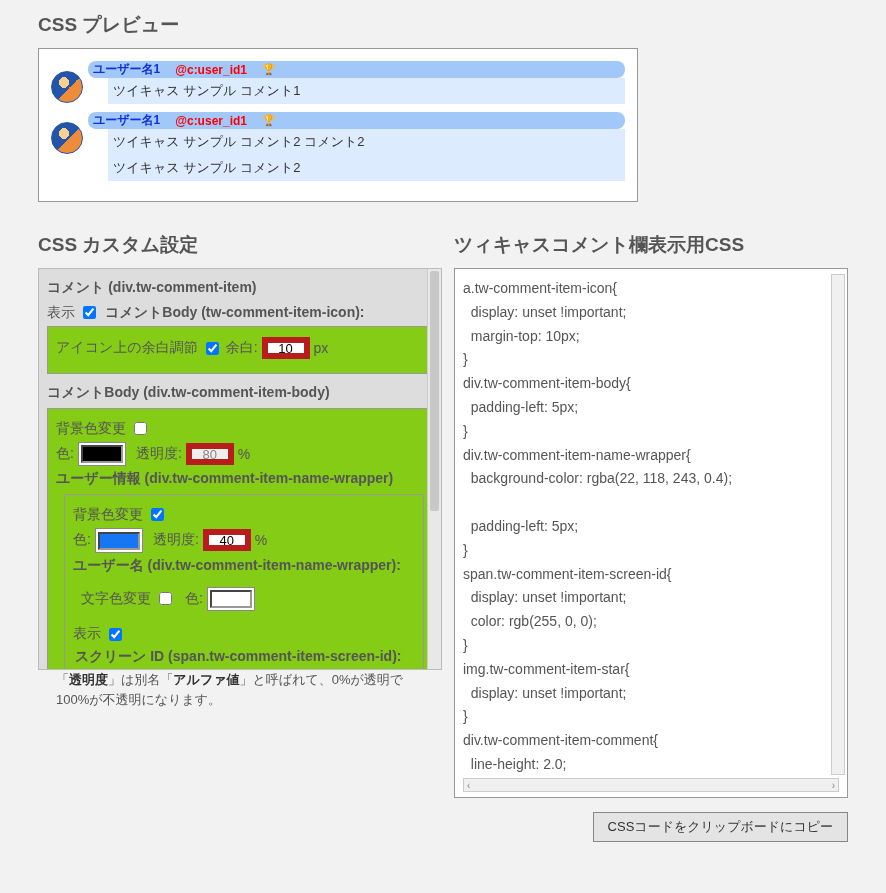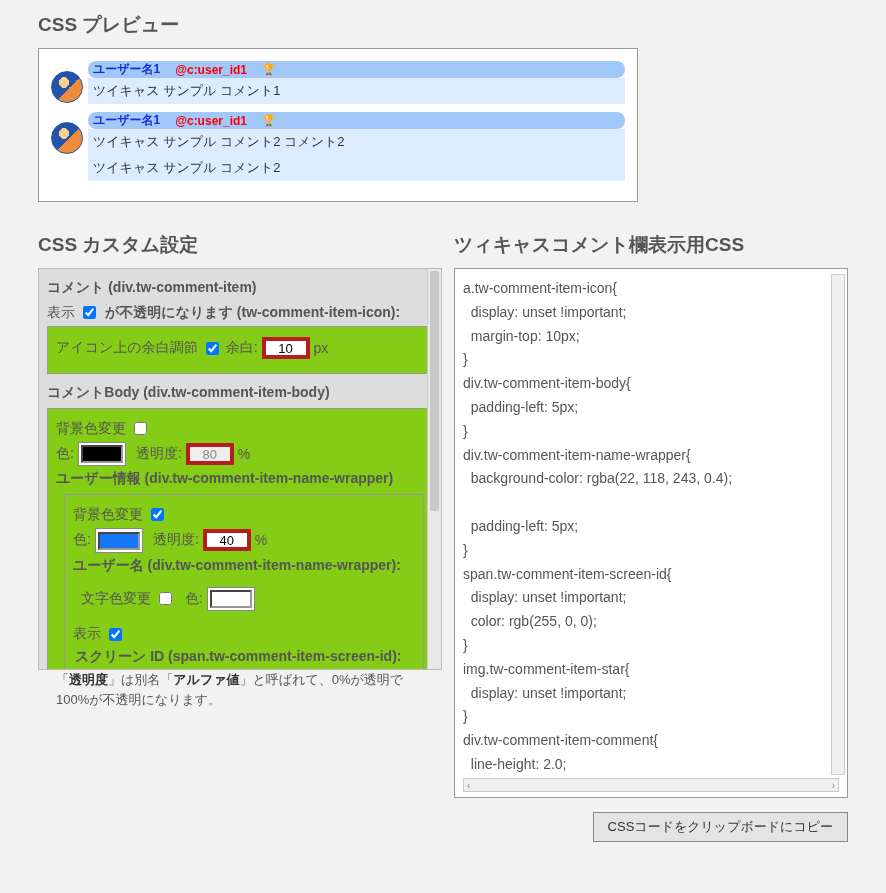--- a/index.html
+++ b/index.html
@@ -44,20 +44,21 @@
   }
   .uname { color: #1030d8; font-weight: bold; font-size: 12px; }
   .tw-comment-item-screen-id { color: rgb(255,0,0); font-weight: bold; font-size: 12px; }
   .star { font-size: 11px; color: #cc6600; }
   .tw-comment-item-comment {
     line-height: 2.0;
     background-color: rgba(22,118,243,0.15);
     padding-left: 5px;
     color: #333;
     font-size: 13px;
+    margin-left: 20px;
   }
 
   
   .custom-panel {
     background: #ddd;
     border: 1px solid #bbb;
     padding: 6px 8px 8px 8px;
     height: 402px;
     overflow: hidden;
     position: relative;
@@ -67,21 +68,21 @@
     border: 1px solid #999;
     padding: 6px 8px 10px 8px;
     margin-bottom: 10px;
     background: #84cc16;
   }
   .subbox .legend { margin-top: 0; }
   .nested { margin-left: 8px; border: 1px solid #999; padding: 6px 8px; margin-top: 4px; }
   .ck { vertical-align: middle; }
   .fieldrow { margin: 4px 0; color: #555; display: flex; align-items: center; flex-wrap: wrap; gap: 4px; }
   .num-input {
-    width: 48px; height: 22px; border: 4px solid #b91c1c; background: #fff; text-align: center;
+    width: 48px; height: 22px; border: 6px solid #b91c1c; background: #fff; text-align: center;
     font-size: 13px;
   }
   .num-input.disabled { background: #eee; color: #888; }
   .swatch {
     width: 42px; height: 18px; border: 2px inset #999; display: inline-block; vertical-align: middle;
   }
   .swatch-wrap { border: 1px solid #888; padding: 2px; background: #fff; display: inline-block; }
   .footnote { font-size: 13px; color: #555; padding: 0 18px 0 18px; line-height: 1.5; }
   .footnote b { color: #333; }
 
@@ -171,21 +172,21 @@
     <div class="custom-panel">
       <div class="scrollbar-v">
           <div class="scrollbar-v-thumb"></div>
         </div>
 
       <div class="legend">コメント (div.tw-comment-item)</div>
 
       <div class="fieldrow">
         <span>表示</span>
         <input type="checkbox" class="ck" checked="" style="">
-        <b style="margin-left:2px;">が不透明になります (tw-comment-item-icon):</b>
+        <b style="margin-left:2px;">コメントBody (tw-comment-item-icon):</b>
       </div>
       <div class="subbox">
         <div class="fieldrow">
           <span>アイコン上の余白調節</span>
           <input type="checkbox" class="ck" checked="" style="">
           <span>余白:</span>
           <input class="num-input" value="10" style="">
           <span>px</span>
         </div>
       </div>

